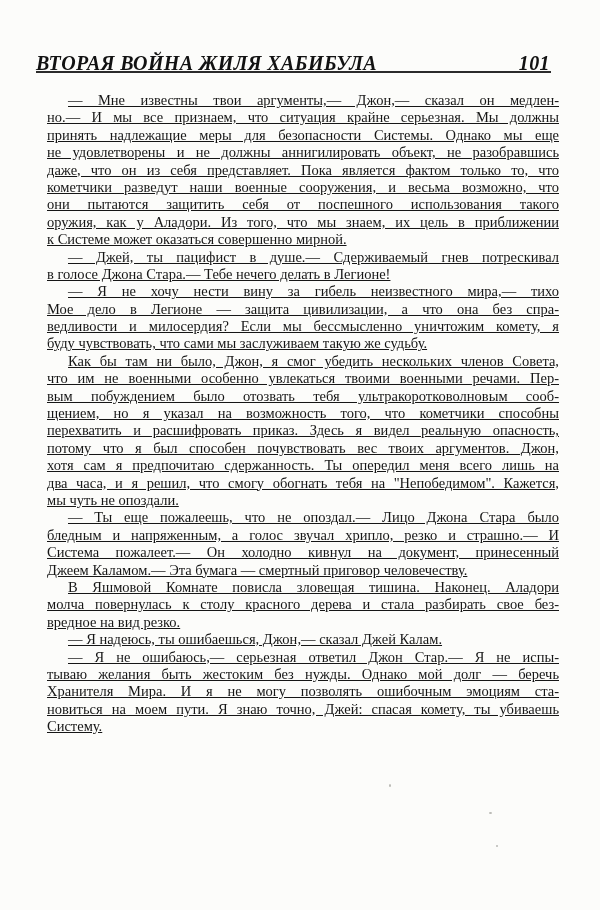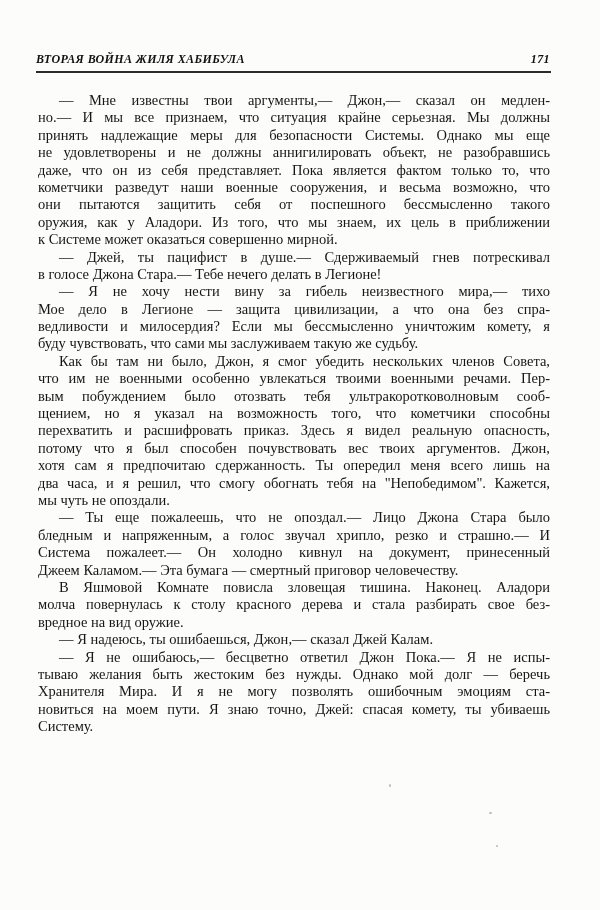--- a/index.html
+++ b/index.html
@@ -17,37 +17,38 @@
   }
   .running-header {
     position: absolute;
     left: 36px; top: 52px;
     width: 514px;
     display: flex;
     justify-content: space-between;
     align-items: baseline;
     font-weight: bold;
     font-style: italic;
-    font-size: 12px;
+    font-size: 20px;
     letter-spacing: 0.4px;
     color: #121212;
   }
   .header-rule {
     position: absolute;
     left: 36px; top: 71px;
     width: 515px; height: 2px;
     background: #2b2b2b;
   }
   .body-text {
     position: absolute;
-    left: 38px; top: 92px;
+    left: 47px; top: 92px;
     width: 512px;
     font-size: 14.5px;
     line-height: 17.4px;
     color: #161616;
+    text-decoration: underline;
   }
   .para { margin: 0; }
   .line {
     text-align: justify;
     text-align-last: justify;
     overflow: hidden;
     height: 17.4px;
   }
   .line.last {
     text-align: center;
@@ -64,34 +65,34 @@
   .speck-2 { left: 489px; top: 812px; width: 3px; height: 2px; }
   .speck-3 { left: 496px; top: 845px; width: 2px; height: 2px; }
 </style>
 </head>
 <body>
 
 <div class="page">
 
   <header class="running-header">
     <span>ВТОРАЯ ВОЙНА ЖИЛЯ ХАБИБУЛА</span>
-    <span>171</span>
+    <span>101</span>
   </header>
 
   <div class="header-rule"></div>
 
   <main class="body-text" id="body-text">
       <div class="para">
         <div class="line first">— Мне известны твои аргументы,— Джон,— сказал он медлен-</div>
         <div class="line">но.— И мы все признаем, что ситуация крайне серьезная. Мы должны</div>
         <div class="line">принять надлежащие меры для безопасности Системы. Однако мы еще</div>
         <div class="line">не удовлетворены и не должны аннигилировать объект, не разобравшись</div>
         <div class="line">даже, что он из себя представляет. Пока является фактом только то, что</div>
         <div class="line">кометчики разведут наши военные сооружения, и весьма возможно, что</div>
-        <div class="line">они пытаются защитить себя от поспешного бессмысленно такого</div>
+        <div class="line">они пытаются защитить себя от поспешного использования такого</div>
         <div class="line">оружия, как у Аладори. Из того, что мы знаем, их цель в приближении</div>
         <div class="line last">к Системе может оказаться совершенно мирной.</div>
       </div>
       <div class="para">
         <div class="line first">— Джей, ты пацифист в душе.— Сдерживаемый гнев потрескивал</div>
         <div class="line last">в голосе Джона Стара.— Тебе нечего делать в Легионе!</div>
       </div>
       <div class="para">
         <div class="line first">— Я не хочу нести вину за гибель неизвестного мира,— тихо</div>
         <div class="line">Мое дело в Легионе — защита цивилизации, а что она без спра-</div>
@@ -111,27 +112,27 @@
       </div>
       <div class="para">
         <div class="line first">— Ты еще пожалеешь, что не опоздал.— Лицо Джона Стара было</div>
         <div class="line">бледным и напряженным, а голос звучал хрипло, резко и страшно.— И</div>
         <div class="line">Система пожалеет.— Он холодно кивнул на документ, принесенный</div>
         <div class="line last">Джеем Каламом.— Эта бумага — смертный приговор человечеству.</div>
       </div>
       <div class="para">
         <div class="line first">В Яшмовой Комнате повисла зловещая тишина. Наконец. Аладори</div>
         <div class="line">молча повернулась к столу красного дерева и стала разбирать свое без-</div>
-        <div class="line last">вредное на вид оружие.</div>
+        <div class="line last">вредное на вид резко.</div>
       </div>
       <div class="para">
         <div class="line first last">— Я надеюсь, ты ошибаешься, Джон,— сказал Джей Калам.</div>
       </div>
       <div class="para">
-        <div class="line first">— Я не ошибаюсь,— бесцветно ответил Джон Пока.— Я не испы-</div>
+        <div class="line first">— Я не ошибаюсь,— серьезная ответил Джон Стар.— Я не испы-</div>
         <div class="line">тываю желания быть жестоким без нужды. Однако мой долг — беречь</div>
         <div class="line">Хранителя Мира. И я не могу позволять ошибочным эмоциям ста-</div>
         <div class="line">новиться на моем пути. Я знаю точно, Джей: спасая комету, ты убиваешь</div>
         <div class="line last">Систему.</div>
       </div>
     </main>
 
   <span class="speck speck-1"></span>
   <span class="speck speck-2"></span>
   <span class="speck speck-3"></span>

